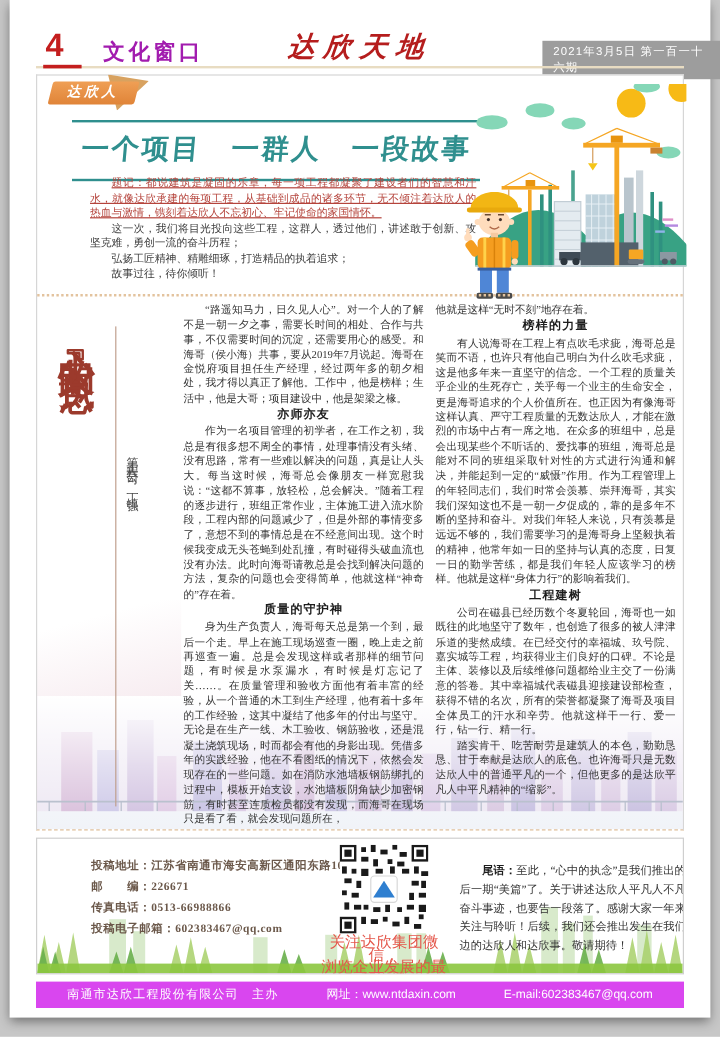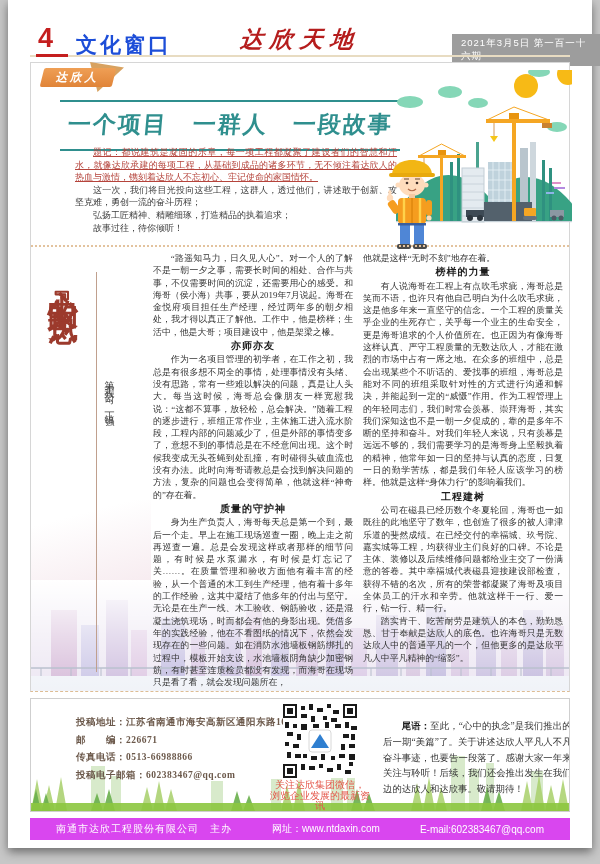--- a/index.html
+++ b/index.html
@@ -5,21 +5,21 @@
   html,body{margin:0;padding:0;}
   body{width:600px;height:864px;position:relative;background:#c7c7c7;
        font-family:"Liberation Serif","DejaVu Serif",serif;overflow:hidden;}
   #paper{position:absolute;left:8px;top:0;width:584px;height:848px;background:#ffffff;
          box-shadow:0 4px 9px rgba(0,0,0,.45);}
   .abs{position:absolute;}
   
   .pagenum{left:38px;top:24px;font-family:"Liberation Sans",sans-serif;font-weight:bold;
            font-size:27px;color:#c41e1e;line-height:28px;}
   .pagenum-rule{left:36px;top:54px;width:32px;height:3px;background:#c41e1e;z-index:3;}
-  .section{left:76px;top:31px;font-size:21px;font-weight:bold;color:#1d4ed8;letter-spacing:3px;}
+  .section{left:86px;top:31px;font-size:18px;font-weight:bold;color:#a21caf;letter-spacing:3px;}
   .masthead-wrap{left:190px;top:24px;width:220px;text-align:center;}
   .masthead{display:inline-block;font-size:23px;font-weight:bold;font-style:italic;
             color:#b51d1d;letter-spacing:7px;transform:skewX(-6deg);}
   .issue{left:452px;top:34px;background:#9d9d9d;color:#ffffff;
          font-family:"Liberation Sans",sans-serif;font-size:9.5px;padding:3px 9px;letter-spacing:1px;}
   .header-rule{left:30px;top:55px;width:540px;height:2px;background:#e8dcc2;}
   
   .feature-box{left:30px;top:62px;width:540px;height:630px;border:1px solid #d6d6d6;
                border-bottom:1px dashed #ddbc94;background:#fff;box-sizing:border-box;}
   .dotline{left:31px;top:245px;width:538px;border-top:2px dotted #e3c39e;}
@@ -54,21 +54,21 @@
   .col h4{margin:2px 0 1px;font-size:10px;text-align:center;color:#1d1d1d;
           font-family:"Liberation Sans",sans-serif;letter-spacing:1px;}
   
   .contact-box{left:30px;top:698px;width:540px;height:114px;border:1px solid #cfcfcf;
                background:#fff;box-sizing:border-box;overflow:hidden;}
   .green-scene{position:absolute;left:0;bottom:0;width:538px;height:72px;}
   .contact-info{position:absolute;left:45px;top:15px;z-index:2;}
   .contact-info div{font-size:9.5px;line-height:17.5px;color:#6b584a;font-weight:600;letter-spacing:.5px;}
   .qr{position:absolute;left:252px;top:5px;width:74px;height:74px;z-index:2;}
   .qr-caption{position:absolute;left:236px;top:81px;width:106px;text-align:center;z-index:2;}
-  .qr-caption p{margin:0;font-size:10px;line-height:10.5px;color:#e4574b;}
+  .qr-caption p{margin:0;font-size:13px;line-height:10.5px;color:#e4574b;}
   .epilogue{position:absolute;left:352px;top:11px;width:198px;z-index:2;
             font-size:9.4px;line-height:15.6px;color:#333;text-align:justify;text-indent:2em;}
   .epilogue b{color:#1d1d1d;}
   
   .footer-bar{left:30px;top:818px;width:540px;height:22px;background:#d946ef;color:#fff;
               font-family:"Liberation Sans",sans-serif;font-size:10px;display:flex;
               align-items:center;justify-content:space-between;padding:0 26px;box-sizing:border-box;}
   .footer-bar .co{letter-spacing:1px;}
 </style>
 </head>

